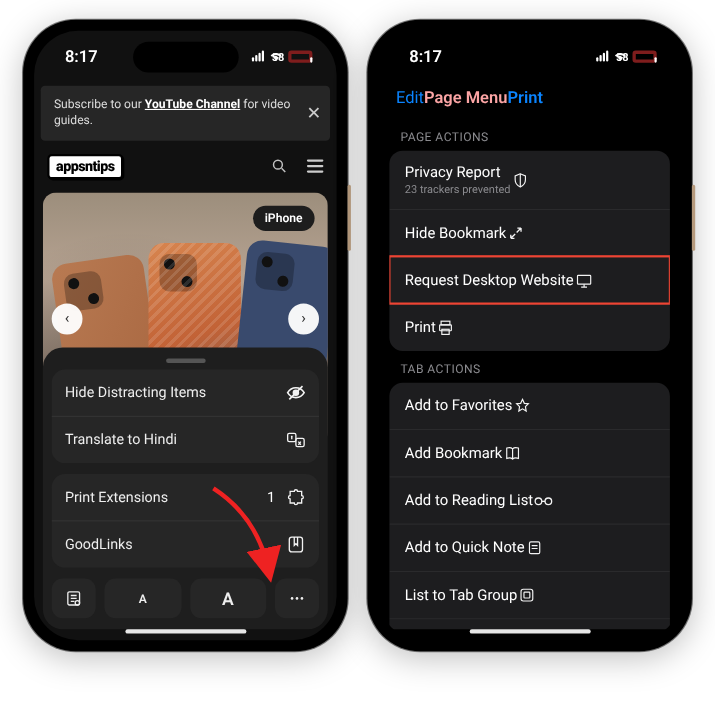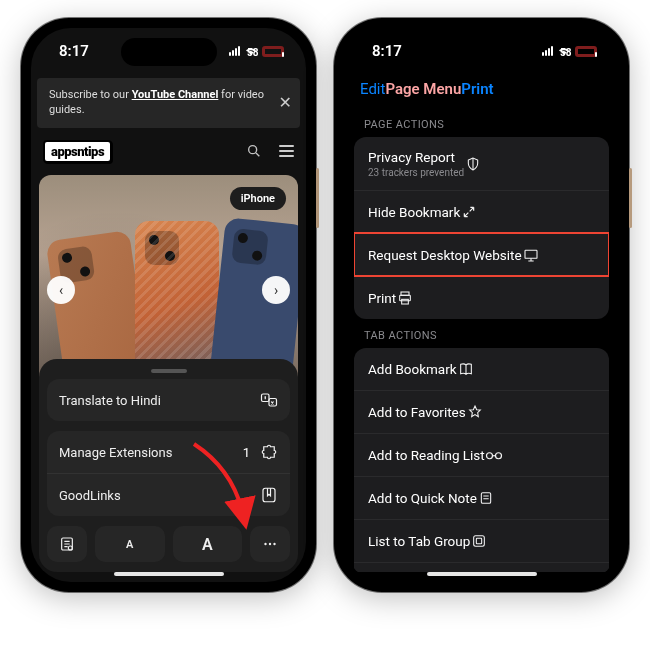--- a/index.html
+++ b/index.html
@@ -175,34 +175,44 @@
       <span class="pill">iPhone</span>
       <span class="nav l">‹</span>
       <span class="nav r">›</span>
     </div>
 
     <div class="sheet">
       <div class="grab"></div>
 
       <div class="group">
         <div class="row">
+          <span>Hide Distracting Items</span>
+          <span class="ico">
+            <svg width="18" height="18" viewBox="0 0 24 24" fill="none" stroke="#fff" stroke-width="2">
+                <path d="M2 12s3.5-6 10-6 10 6 10 6-3.5 6-10 6S2 12 2 12Z"></path>
+                <circle cx="12" cy="12" r="3" fill="#fff"></circle>
+                <path d="M4 20 20 4"></path>
+              </svg>
+          </span>
+        </div>
+        <div class="row">
           <span>Translate to Hindi</span>
           <span class="ico">
             <svg width="18" height="18" viewBox="0 0 24 24" fill="none" stroke="#fff" stroke-width="1.6">
                 <rect x="2" y="4" width="10" height="10" rx="2"></rect>
                 <rect x="12" y="10" width="10" height="10" rx="2"></rect>
                 <path d="M6 8h2M7 7v4M15 14l3 4M18 14l-3 4"></path>
               </svg>
           </span>
         </div>
       </div>
 
       <div class="group">
         <div class="row">
-          <span>Manage Extensions</span>
+          <span>Print Extensions</span>
           <span class="meta">
             <span>1</span>
             <span class="ico">
               <svg width="18" height="18" viewBox="0 0 24 24" fill="none" stroke="#fff" stroke-width="1.6">
                   <path d="M5 8V5h5a2 2 0 1 1 4 0h5v5a2 2 0 1 1 0 4v5h-5a2 2 0 1 1-4 0H5v-5a2 2 0 1 1 0-4Z"></path>
                 </svg>
             </span>
           </span>
         </div>
         <div class="row">
@@ -319,32 +329,32 @@
                 <rect x="4" y="8" width="16" height="8" rx="1"></rect>
                 <rect x="7" y="14" width="10" height="7"></rect>
               </svg>
             </span>
         </div>
       </div>
 
       <div class="sect-h">TAB ACTIONS</div>
       <div class="rlist">
         <div class="rrow">
+          <span>Add to Favorites</span>
+          <span class="ico">
+              <svg width="16" height="16" viewBox="0 0 24 24" fill="none" stroke="#fff" stroke-width="1.6">
+                <path d="m12 3 2.5 5.5L20 9l-4 4 1 6-5-3-5 3 1-6-4-4 5.5-.5Z"></path>
+              </svg>
+            </span>
+        </div>
+        <div class="rrow">
           <span>Add Bookmark</span>
           <span class="ico">
               <svg width="16" height="16" viewBox="0 0 24 24" fill="none" stroke="#fff" stroke-width="1.6">
                 <path d="M4 5c3-1 6-1 8 1 2-2 5-2 8-1v14c-3-1-6-1-8 1-2-2-5-2-8-1Z M12 6v14"></path>
-              </svg>
-            </span>
-        </div>
-        <div class="rrow">
-          <span>Add to Favorites</span>
-          <span class="ico">
-              <svg width="16" height="16" viewBox="0 0 24 24" fill="none" stroke="#fff" stroke-width="1.6">
-                <path d="m12 3 2.5 5.5L20 9l-4 4 1 6-5-3-5 3 1-6-4-4 5.5-.5Z"></path>
               </svg>
             </span>
         </div>
         <div class="rrow">
           <span>Add to Reading List</span>
           <span class="ico">
               <svg width="18" height="16" viewBox="0 0 24 16" fill="none" stroke="#fff" stroke-width="1.6">
                 <circle cx="6" cy="9" r="4"></circle>
                 <circle cx="18" cy="9" r="4"></circle>
                 <path d="M10 9h4"></path>

